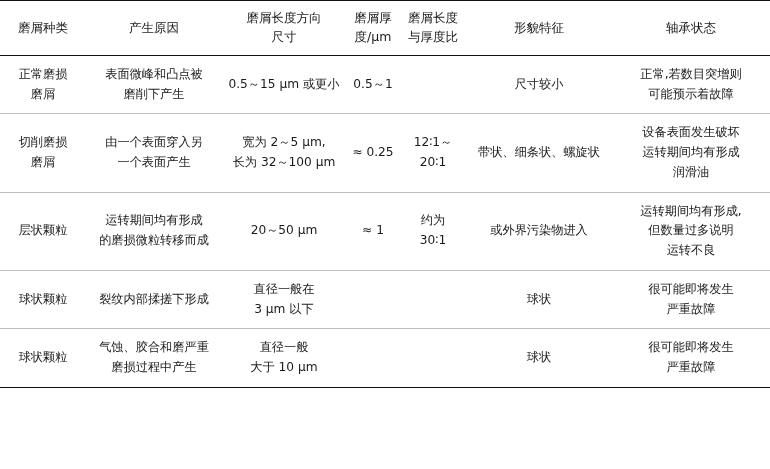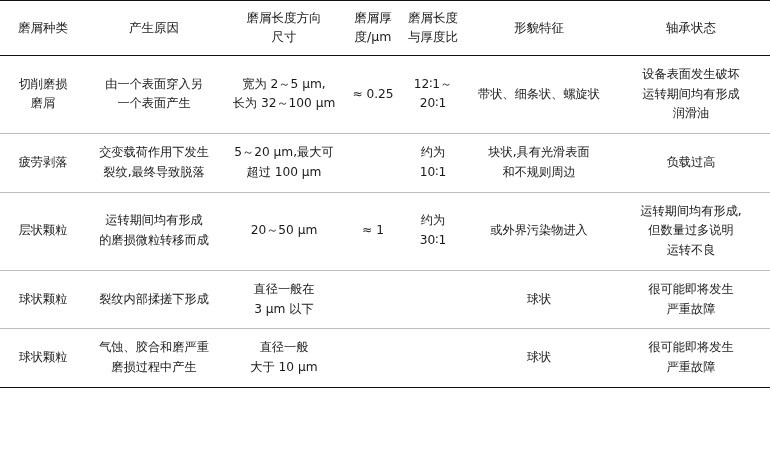--- a/index.html
+++ b/index.html
@@ -94,20 +94,46 @@
           <span class="hdrwrap">形貌特征</span>
         </th>
       <th>
           <span class="hdrwrap">轴承状态</span>
         </th>
     </tr>
   </thead>
   <tbody>
     <tr>
       <td>
+          <span class="cellwrap">正常磨损
+磨屑</span>
+        </td>
+      <td>
+          <span class="cellwrap">表面微峰和凸点被
+磨削下产生</span>
+        </td>
+      <td>
+          <span class="cellwrap">0.5～15 μm 或更小</span>
+        </td>
+      <td>
+          <span class="cellwrap">0.5～1</span>
+        </td>
+      <td>
+          <span class="cellwrap"></span>
+        </td>
+      <td>
+          <span class="cellwrap">尺寸较小</span>
+        </td>
+      <td>
+          <span class="cellwrap">正常,若数目突增则
+可能预示着故障</span>
+        </td>
+    </tr>
+    <tr>
+      <td>
           <span class="cellwrap">切削磨损
 磨屑</span>
         </td>
       <td>
           <span class="cellwrap">由一个表面穿入另
 一个表面产生</span>
         </td>
       <td>
           <span class="cellwrap">宽为 2～5 μm,
 长为 32～100 μm</span>
@@ -119,47 +145,20 @@
           <span class="cellwrap">12∶1～
 20∶1</span>
         </td>
       <td>
           <span class="cellwrap">带状、细条状、螺旋状</span>
         </td>
       <td>
           <span class="cellwrap">设备表面发生破坏
 运转期间均有形成
 润滑油</span>
-        </td>
-    </tr>
-    <tr>
-      <td>
-          <span class="cellwrap">疲劳剥落</span>
-        </td>
-      <td>
-          <span class="cellwrap">交变载荷作用下发生
-裂纹,最终导致脱落</span>
-        </td>
-      <td>
-          <span class="cellwrap">5～20 μm,最大可
-超过 100 μm</span>
-        </td>
-      <td>
-          <span class="cellwrap"></span>
-        </td>
-      <td>
-          <span class="cellwrap">约为
-10∶1</span>
-        </td>
-      <td>
-          <span class="cellwrap">块状,具有光滑表面
-和不规则周边</span>
-        </td>
-      <td>
-          <span class="cellwrap">负载过高</span>
         </td>
     </tr>
     <tr>
       <td>
           <span class="cellwrap">层状颗粒</span>
         </td>
       <td>
           <span class="cellwrap">运转期间均有形成
 的磨损微粒转移而成</span>
         </td>

